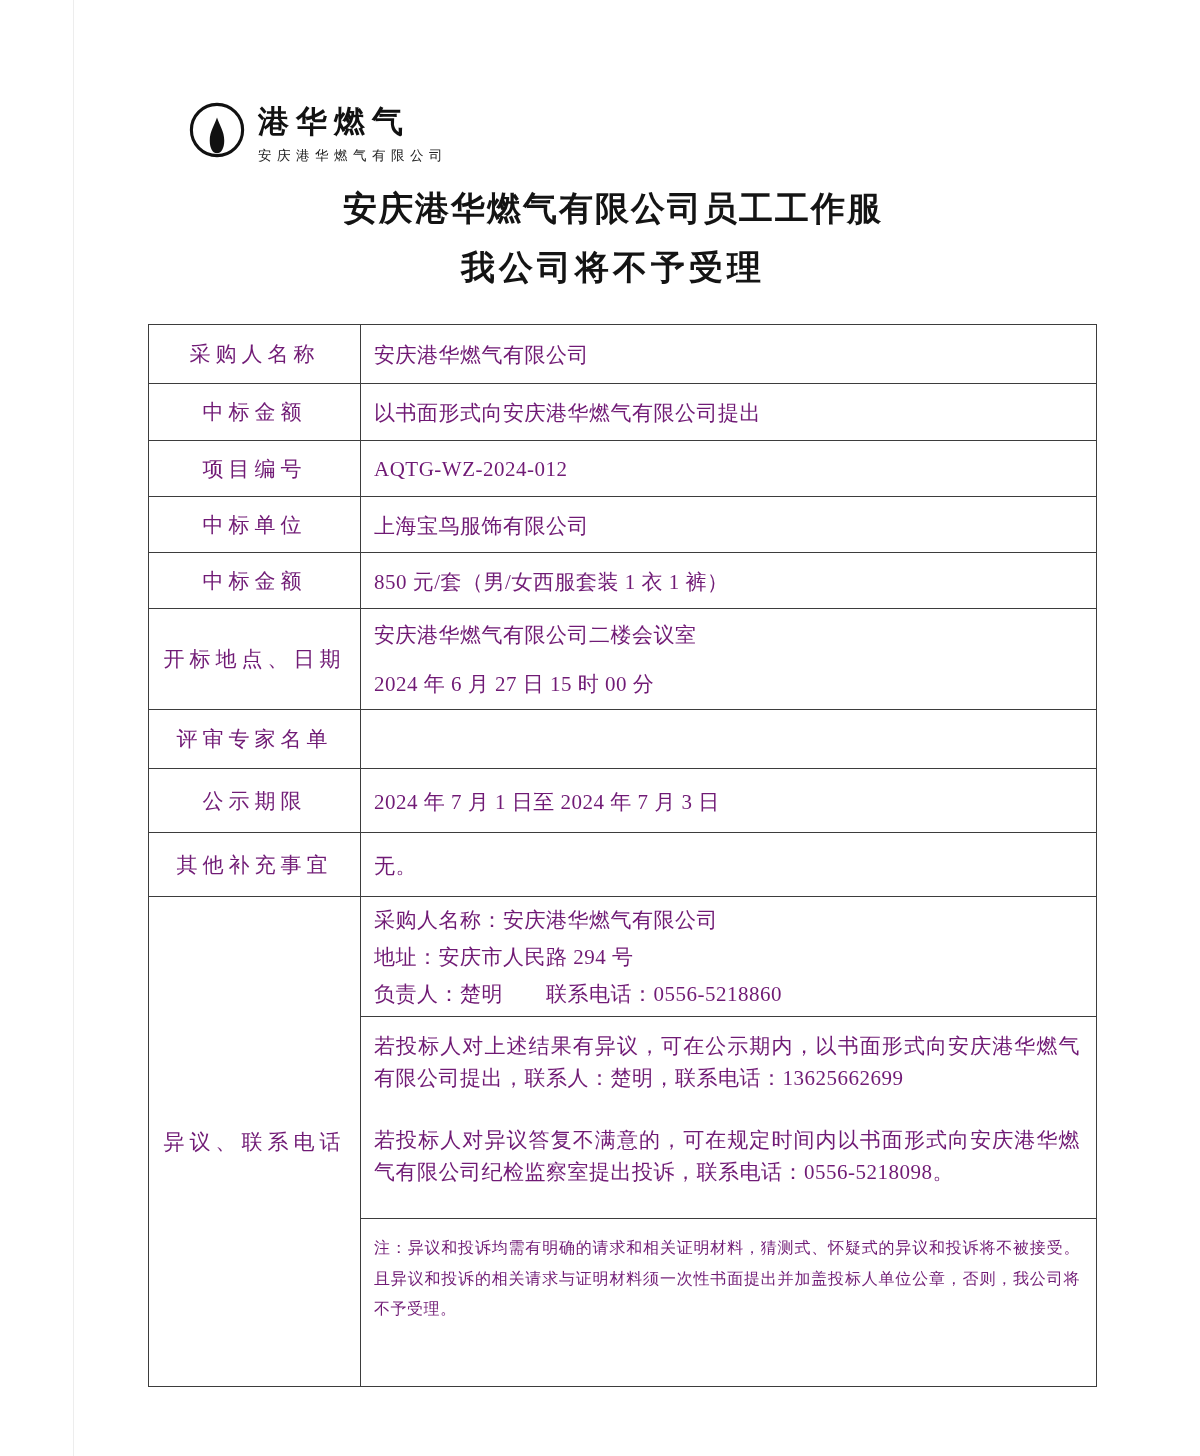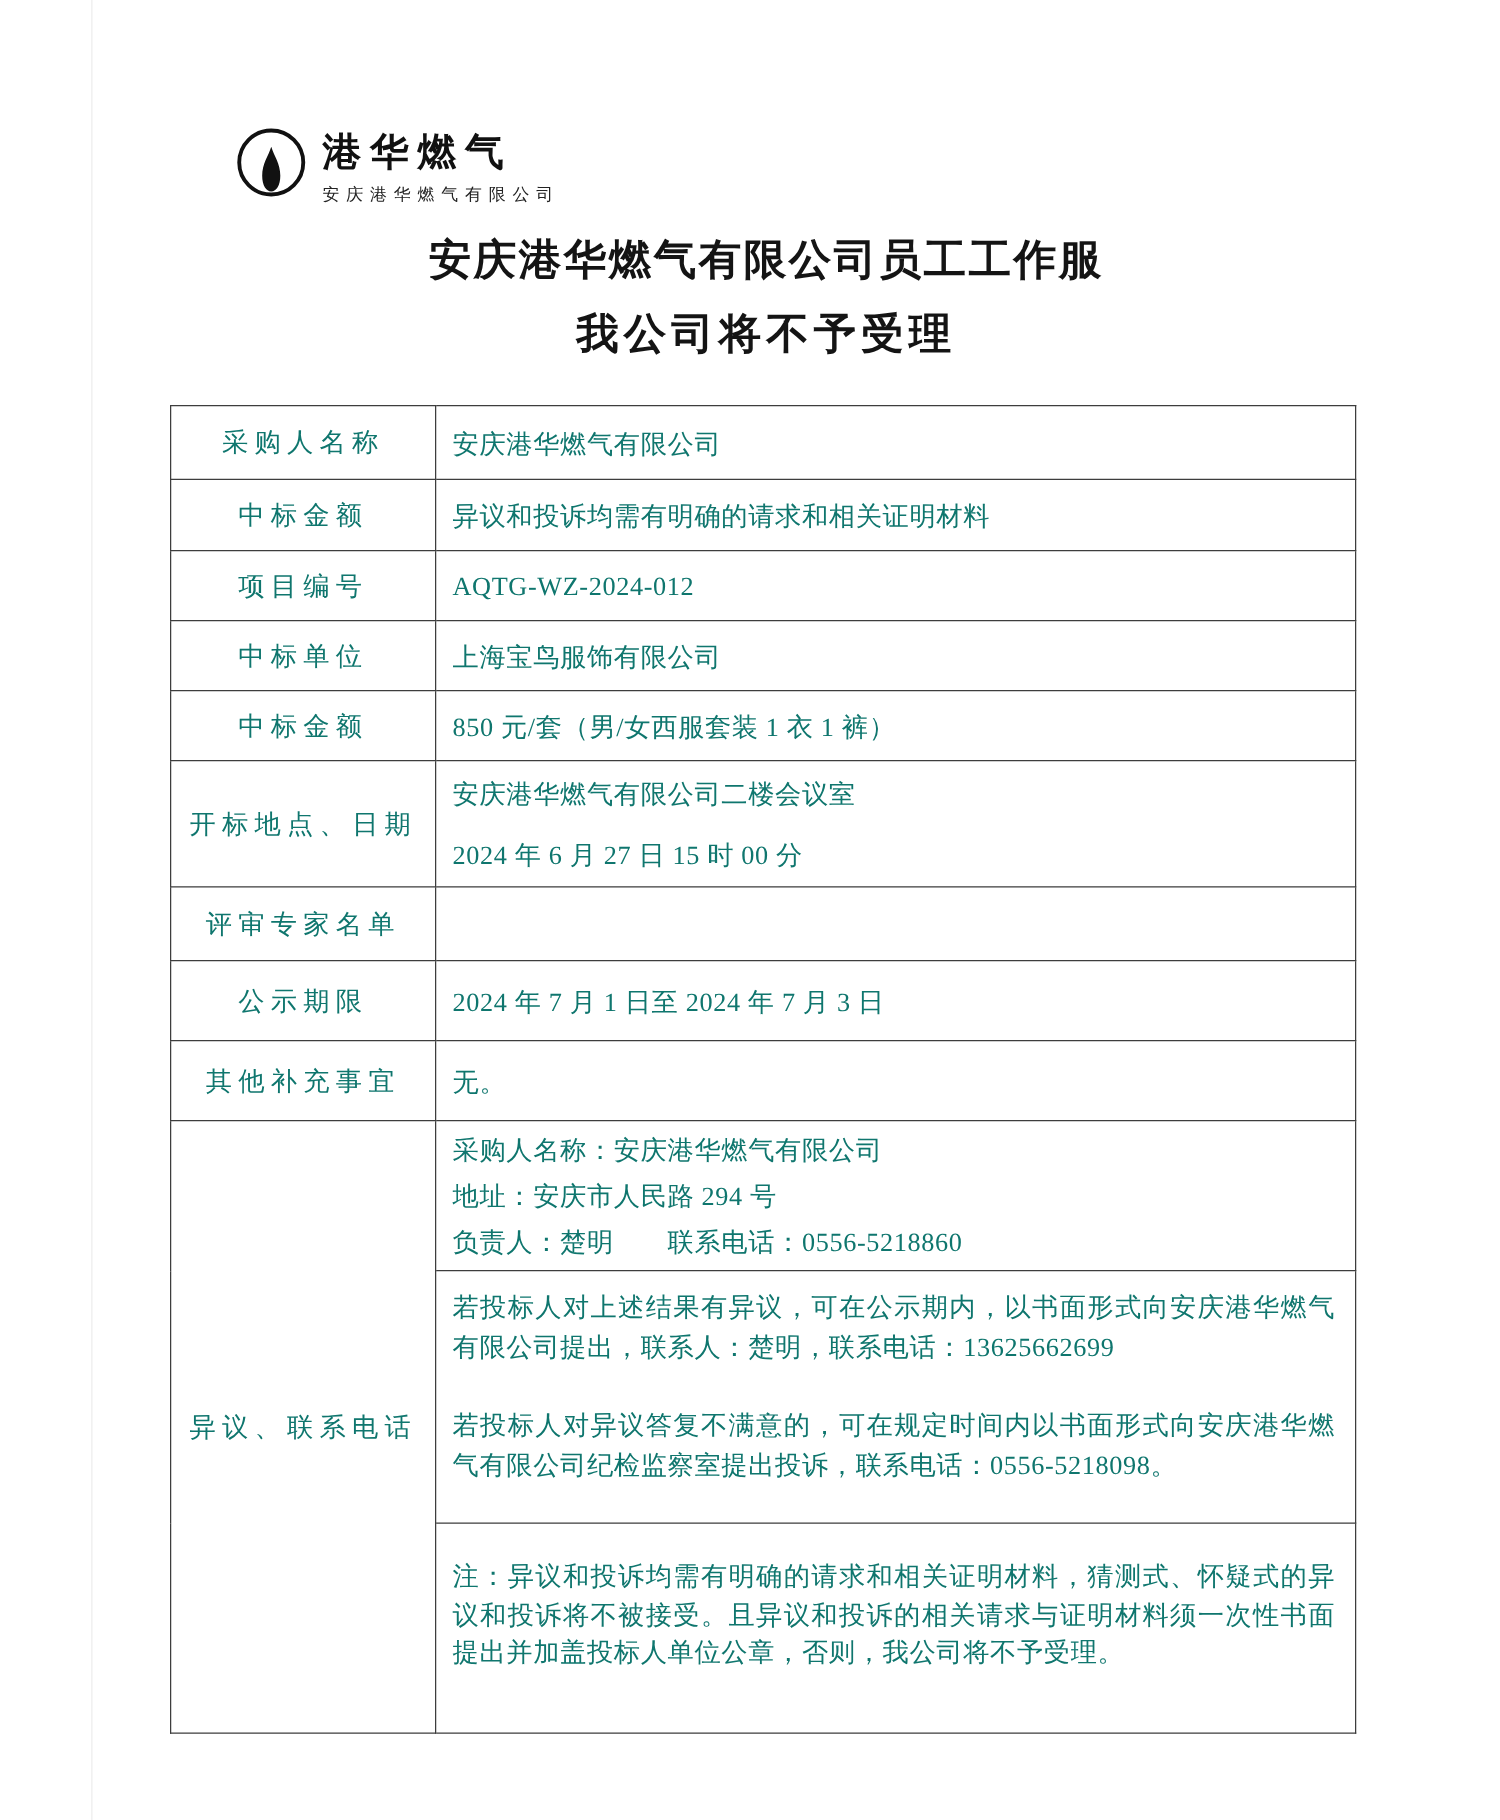--- a/index.html
+++ b/index.html
@@ -37,45 +37,45 @@
   
   .doc-title {
     position:absolute; left:139px; top:191px; width:948px;
     margin:0; text-align:center;
     font-weight:bold; font-size:34px; color:#141414;
   }
   .title-line1 { display:block; letter-spacing:2px; line-height:36px; }
   .title-line2 { display:block; letter-spacing:4px; line-height:34px; margin-top:24px; }
   
   table.info-table {
-    position:absolute; left:136px; top:324px; width:948px;
+    position:absolute; left:148px; top:324px; width:948px;
     border-collapse:collapse; table-layout:fixed;
-    font-size:21px; color:#0f766e;
+    font-size:21px; color:#701a75;
   }
   .info-table td { border:1.5px solid #3d3d3d; }
   td.lbl {
     text-align:center; letter-spacing:5px;
     padding:0 4px; vertical-align:middle;
   }
   td.val {
     padding:2px 16px 0 13px; vertical-align:middle;
     letter-spacing:0.5px;
   }
   td.val .vline { line-height:49px; }
   td.val.cell-contact { vertical-align:middle; }
   td.val.cell-contact div { line-height:37px; }
   td.val.cell-para { vertical-align:top; padding-top:13px; }
   td.val.cell-para p {
     margin:0 0 30px 0; line-height:32px;
     text-align:justify;
   }
   td.val.cell-note {
-    vertical-align:top; padding-top:27px;
+    vertical-align:top; padding-top:14px;
     line-height:30.5px; text-align:justify;
-    font-size:21px;
+    font-size:16px;
   }
 </style>
 </head>
 <body>
 
 <div class="scan-line"></div>
 
 <header class="logo-block">
   <span class="logo-mark">
     <svg viewBox="0 0 60 60" xmlns="http://www.w3.org/2000/svg">
@@ -99,21 +99,21 @@
       <col style="width:212px">
       <col style="width:736px">
     </colgroup>
   <tbody>
     <tr style="height:59px">
       <td class="lbl">采购人名称</td>
       <td class="val">安庆港华燃气有限公司</td>
     </tr>
     <tr style="height:57px">
       <td class="lbl">中标金额</td>
-      <td class="val">异议和投诉均需有明确的请求和相关证明材料</td>
+      <td class="val">以书面形式向安庆港华燃气有限公司提出</td>
     </tr>
     <tr style="height:56px">
       <td class="lbl">项目编号</td>
       <td class="val">AQTG-WZ-2024-012</td>
     </tr>
     <tr style="height:56px">
       <td class="lbl">中标单位</td>
       <td class="val">上海宝鸟服饰有限公司</td>
     </tr>
     <tr style="height:56px">

